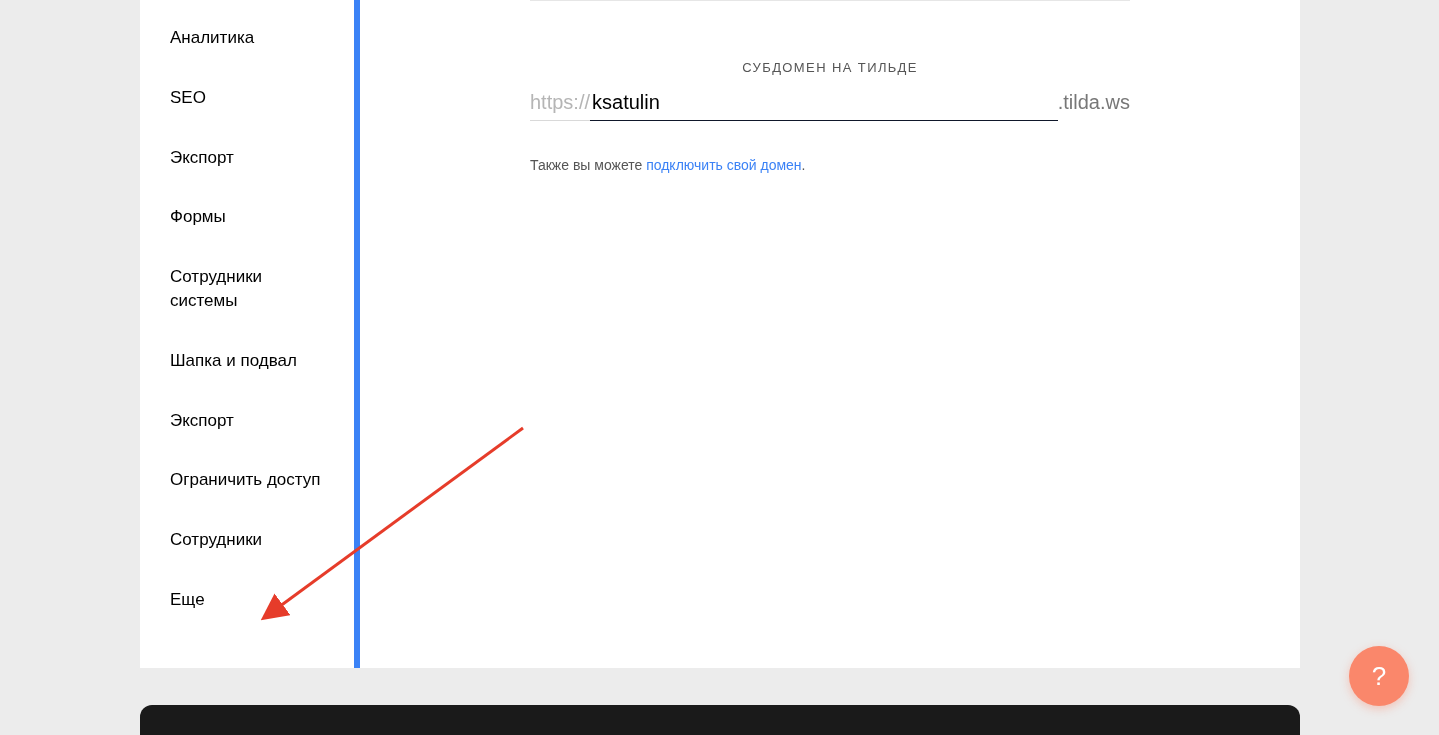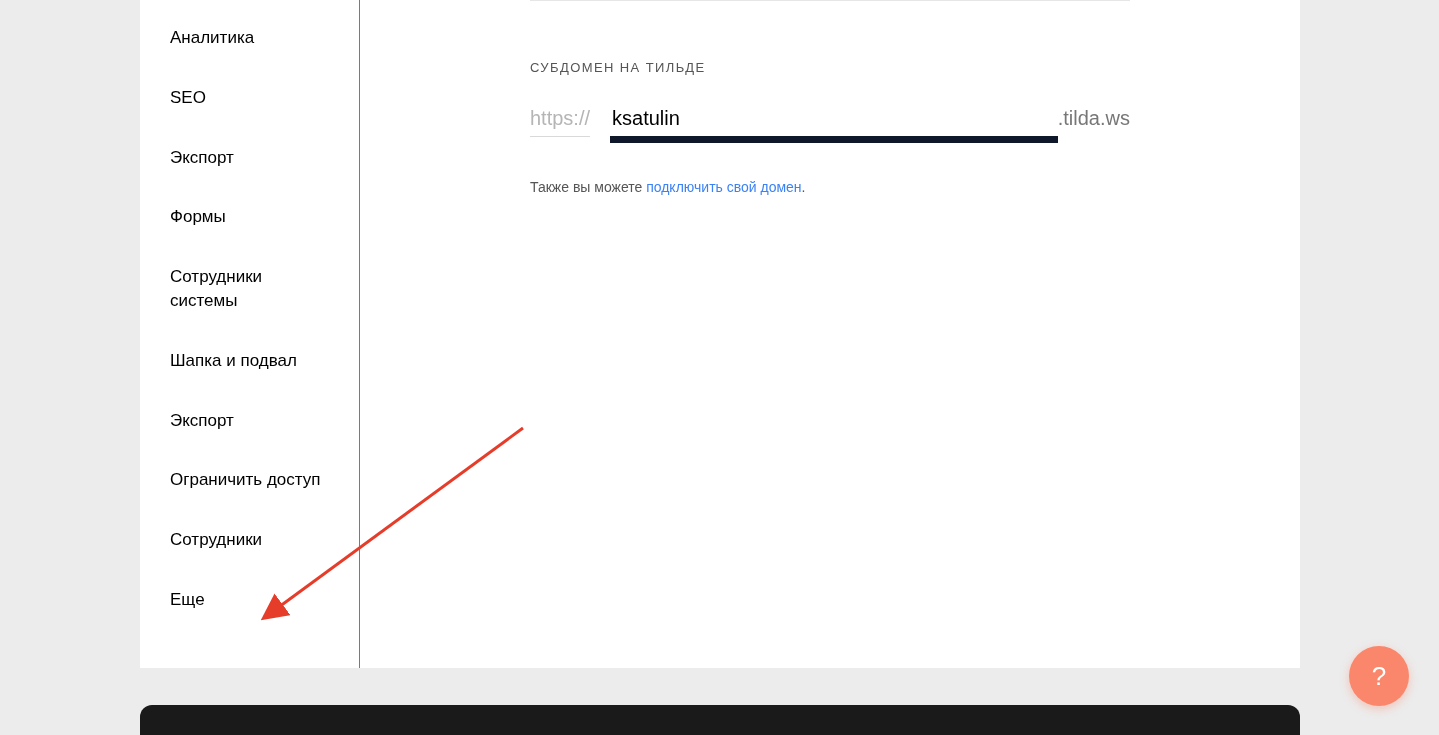--- a/index.html
+++ b/index.html
@@ -15,21 +15,21 @@
       position: absolute;
       left: 140px;
       top: 0;
       width: 1160px;
       height: 668px;
       background: #ffffff;
       display: flex;
     }
     .sidebar {
       width: 220px;
-      border-right: 1px solid #3b82f6;
+      border-right: 6px solid #3b82f6;
       padding-top: 8px;
     }
     .sidebar-item {
       padding: 18px 30px;
       font-size: 17px;
       font-weight: 300;
       color: #000;
       cursor: pointer;
       line-height: 1.4;
     }
@@ -49,46 +49,46 @@
       position: absolute;
       left: 170px;
       right: 170px;
       top: 60px;
     }
     .section-label {
       font-size: 13px;
       font-weight: 400;
       letter-spacing: 1.4px;
       color: #555;
-      margin-bottom: 32px;
+      margin-bottom: 16px;
+      text-align: center;
     }
     .subdomain-row {
       display: flex;
       align-items: flex-start;
       gap: 0px;
     }
     .proto {
       color: #b5b5b5;
       font-size: 20px;
       font-weight: 300;
       padding-bottom: 6px;
       border-bottom: 1px solid #d9d9d9;
     }
     .subdomain-input {
       flex: 1;
       border: none;
-      border-bottom: 7px solid #0f172a;
+      border-bottom: 1px solid #0f172a;
       font-size: 20px;
       font-weight: 400;
       color: #000;
       padding: 0 2px 6px 2px;
       outline: none;
       background: transparent;
       font-family: inherit;
-      margin-left: 20px;
     }
     .suffix {
       color: #777;
       font-size: 20px;
       font-weight: 300;
       padding-bottom: 6px;
     }
     .hint {
       margin-top: 36px;
       font-size: 14px;

